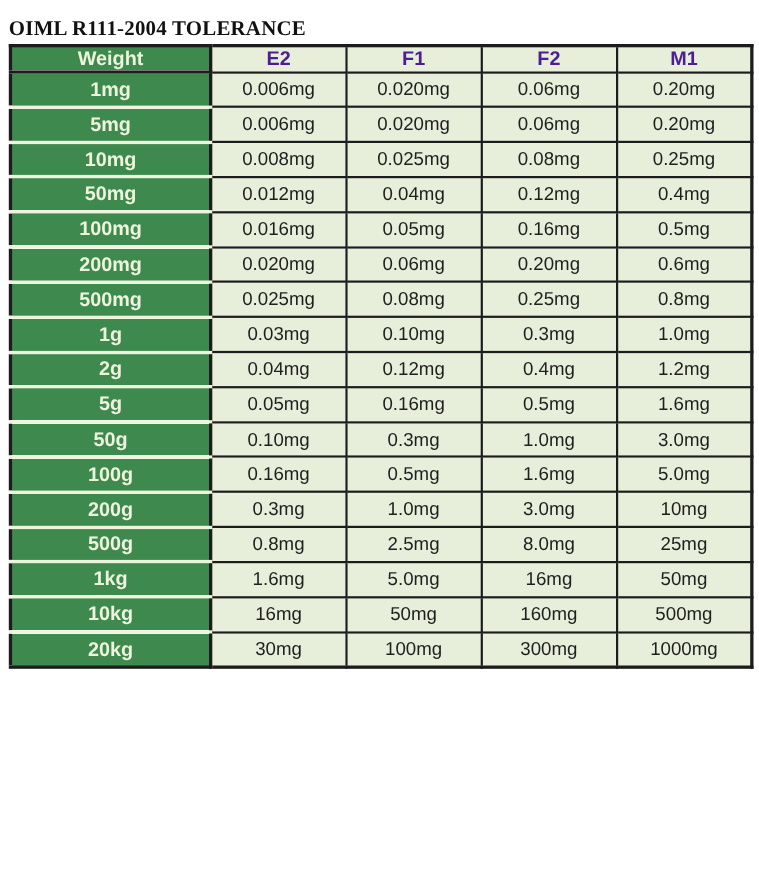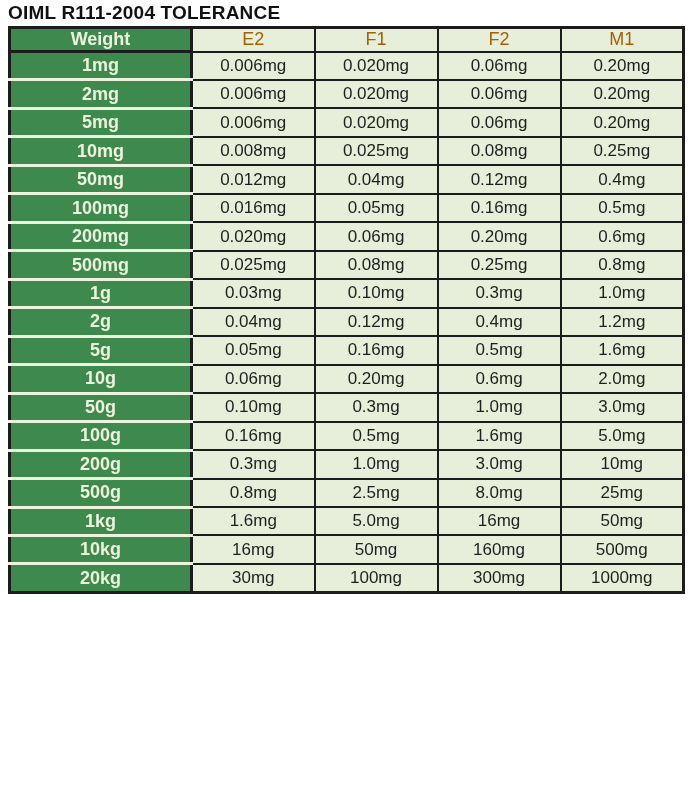--- a/index.html
+++ b/index.html
@@ -18,26 +18,27 @@
     font-family: "Liberation Sans", sans-serif;
   }
   .page {
     width: 690px;
     height: 800px;
     background: var(--page-bg);
     overflow: hidden;
   }
   .page-title {
     margin: 0;
-    padding: 2px 0 2px 8px;
+    padding: 16px 0 2px 8px;
     font-size: 19px;
     line-height: 22px;
     font-weight: bold;
     color: var(--title);
     letter-spacing: 0.2px;
+    font-family: Liberation Serif, serif;
   }
   table.tolerance {
     margin-left: 8px;
     width: 674px;
     height: 568px;
     border-collapse: collapse;
     table-layout: fixed;
     border: 3px solid var(--border);
   }
   table.tolerance th,
@@ -56,22 +57,22 @@
     font-size: 18px;
     border-bottom: 3px solid var(--cream);
     border-right: 3px solid var(--border);
   }
   tr:last-child .weight {
     border-bottom: 3px solid var(--border);
   }
   
   .col-h {
     background: var(--cell-bg);
-    color: #a16207;
-    font-weight: normal;
+    color: #4c1d95;
+    font-weight: bold;
     font-size: 18px;
     border: 2px solid var(--border);
   }
   
   .val {
     background: var(--cell-bg);
     color: #1f1f1f;
     font-size: 17px;
     border: 2px solid var(--border);
   }
@@ -101,27 +102,20 @@
     </thead>
     <tbody>
         <tr>
           <td class="weight">1mg</td>
           <td class="val">0.006mg</td>
           <td class="val">0.020mg</td>
           <td class="val">0.06mg</td>
           <td class="val">0.20mg</td>
         </tr>
         <tr>
-          <td class="weight">2mg</td>
-          <td class="val">0.006mg</td>
-          <td class="val">0.020mg</td>
-          <td class="val">0.06mg</td>
-          <td class="val">0.20mg</td>
-        </tr>
-        <tr>
           <td class="weight">5mg</td>
           <td class="val">0.006mg</td>
           <td class="val">0.020mg</td>
           <td class="val">0.06mg</td>
           <td class="val">0.20mg</td>
         </tr>
         <tr>
           <td class="weight">10mg</td>
           <td class="val">0.008mg</td>
           <td class="val">0.025mg</td>
@@ -171,27 +165,20 @@
           <td class="val">1.2mg</td>
         </tr>
         <tr>
           <td class="weight">5g</td>
           <td class="val">0.05mg</td>
           <td class="val">0.16mg</td>
           <td class="val">0.5mg</td>
           <td class="val">1.6mg</td>
         </tr>
         <tr>
-          <td class="weight">10g</td>
-          <td class="val">0.06mg</td>
-          <td class="val">0.20mg</td>
-          <td class="val">0.6mg</td>
-          <td class="val">2.0mg</td>
-        </tr>
-        <tr>
           <td class="weight">50g</td>
           <td class="val">0.10mg</td>
           <td class="val">0.3mg</td>
           <td class="val">1.0mg</td>
           <td class="val">3.0mg</td>
         </tr>
         <tr>
           <td class="weight">100g</td>
           <td class="val">0.16mg</td>
           <td class="val">0.5mg</td>

